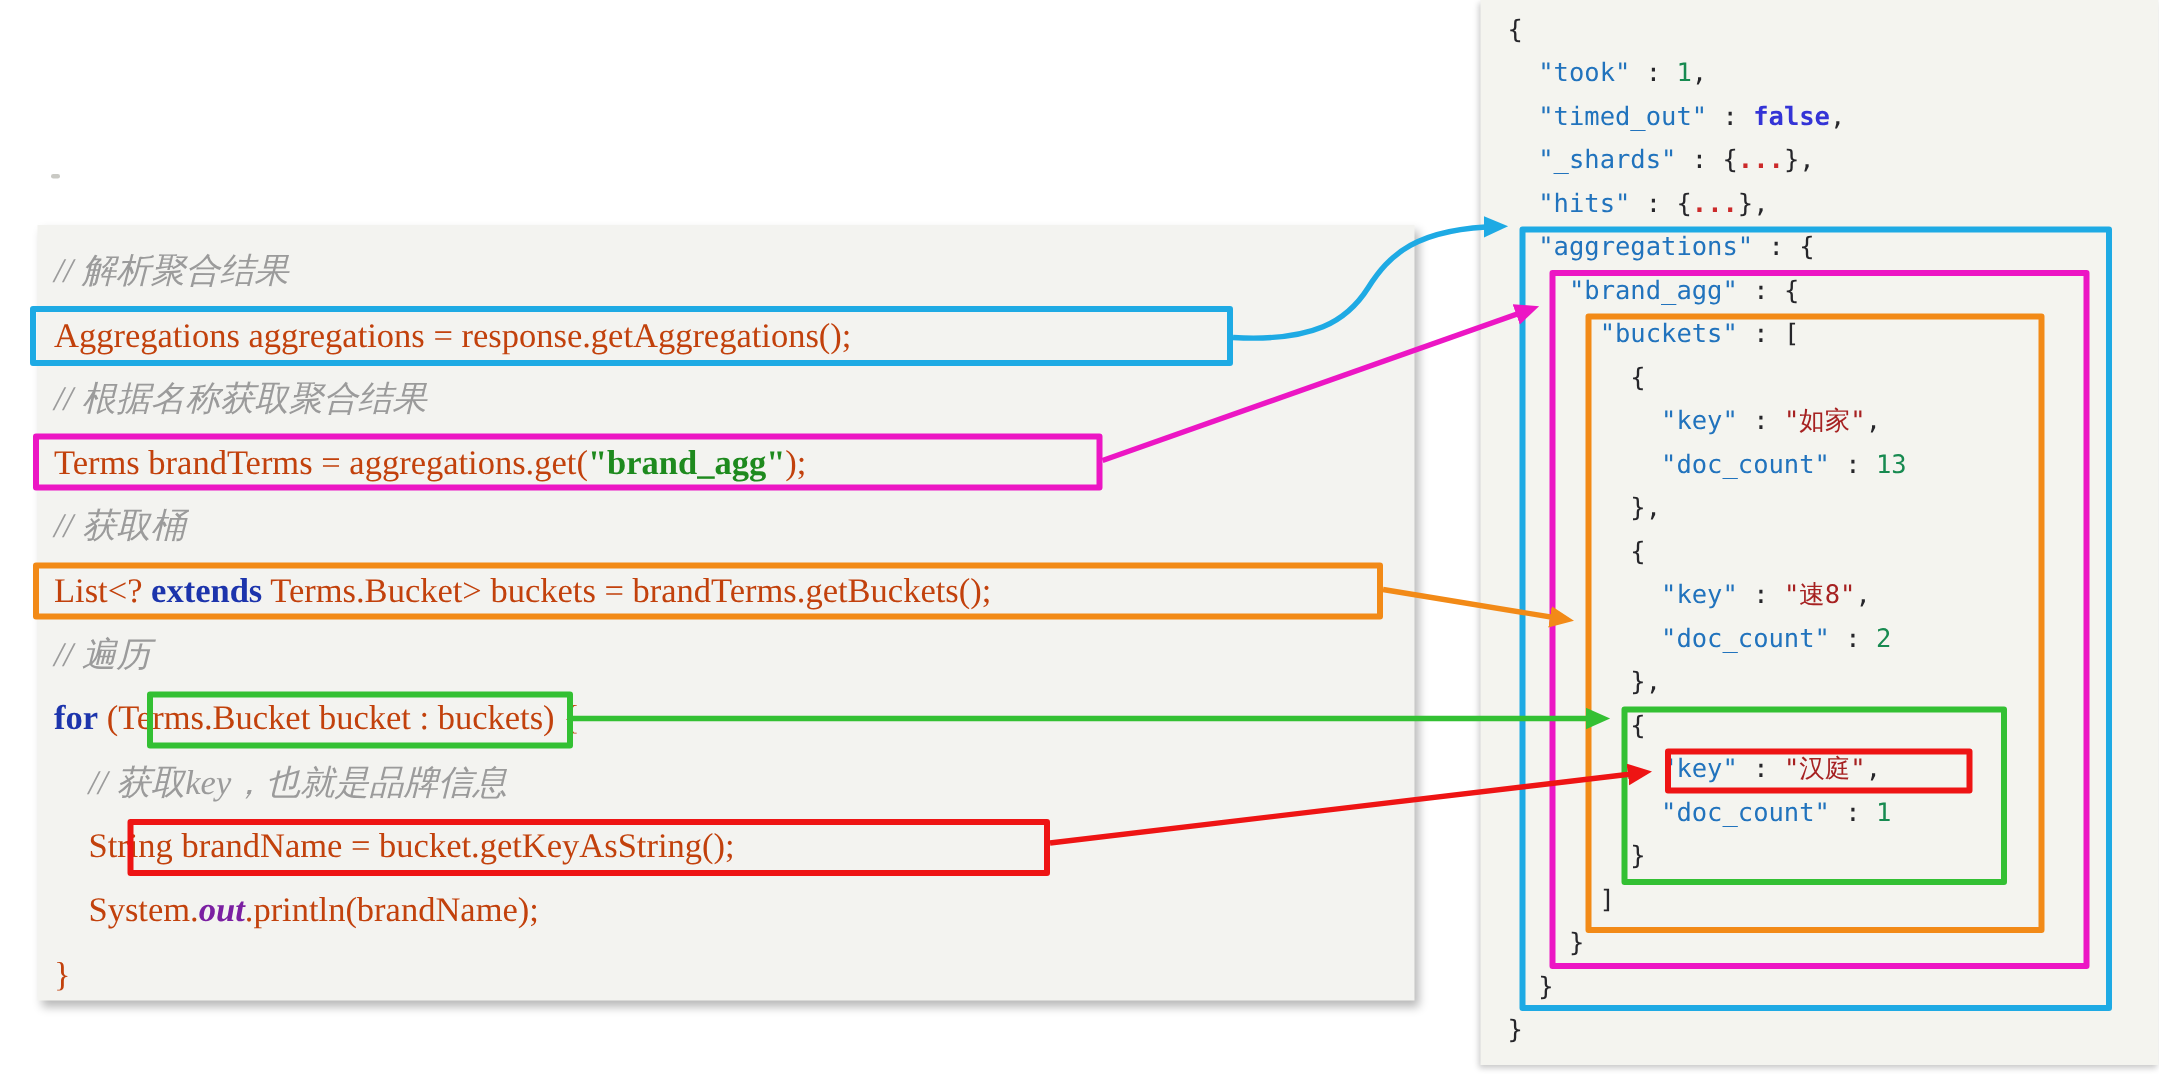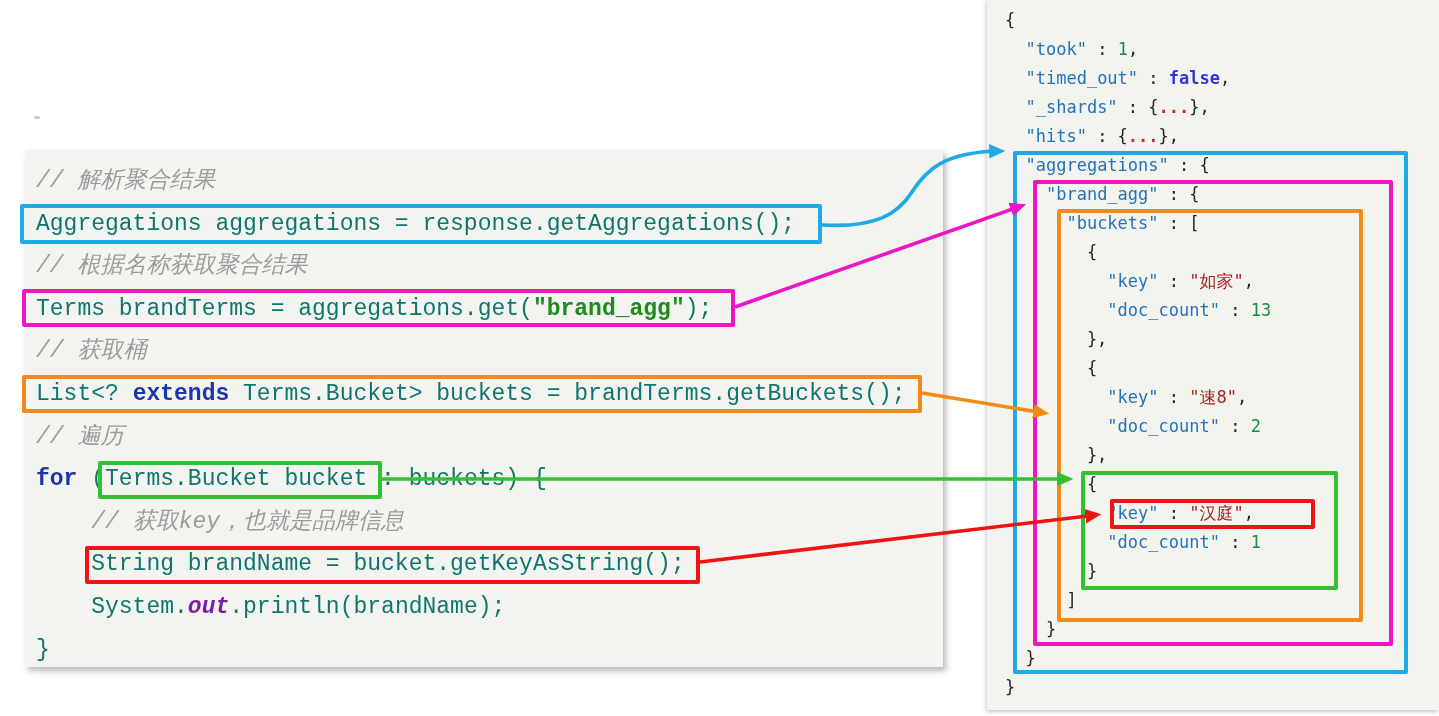--- a/index.html
+++ b/index.html
@@ -9,26 +9,26 @@
   
   .panel{position:absolute;}
   .code-panel{left:25px;top:150px;width:918px;height:517px;
               background:#f3f3f0;box-shadow:3px 4px 6px rgba(0,0,0,.28);}
   .json-panel{left:987px;top:0px;width:452px;height:710px;
               background:#f4f4ef;box-shadow:-1px 2px 4px rgba(0,0,0,.22);}
 
   
   .code-pre{position:absolute;left:11px;top:10px;margin:0;
             font-size:23px;line-height:42.6px;white-space:pre;
-            font-family:Liberation Mono, monospace;}
+            font-family:Liberation Serif, serif;}
   .json-pre{position:absolute;left:18px;top:6px;margin:0;
             font-size:17px;line-height:29px;white-space:pre;
             font-family:"DejaVu Sans Mono","Liberation Mono",monospace;}
 
-  .tk-plain  {color:#0f766e;}
+  .tk-plain  {color:#c2410c;}
   .tk-comment{color:#9b9b9b;font-style:italic;}
   .tk-keyword{color:var(--code_keyword);font-weight:bold;}
   .tk-string {color:var(--code_string);font-weight:bold;}
   .tk-field  {color:var(--code_field);font-weight:bold;font-style:italic;}
 
   .tk-punc{color:#26262a;}
   .tk-key {color:var(--json_key);}
   .tk-num {color:var(--json_number);}
   .tk-str {color:var(--json_string);}
   .tk-bool{color:var(--json_boolean);font-weight:bold;}

